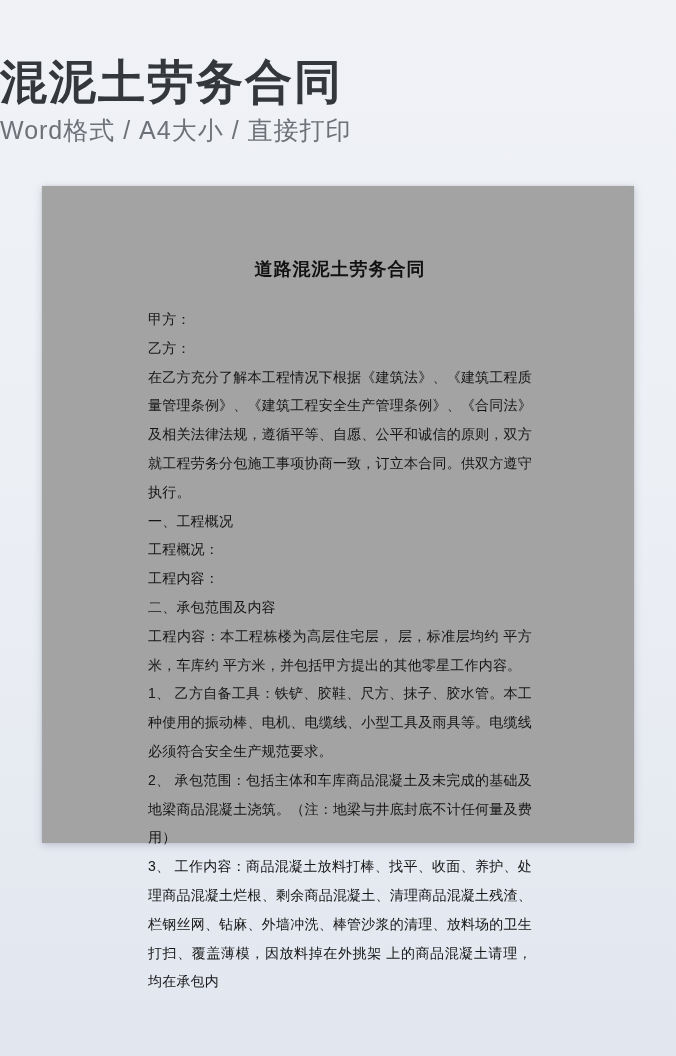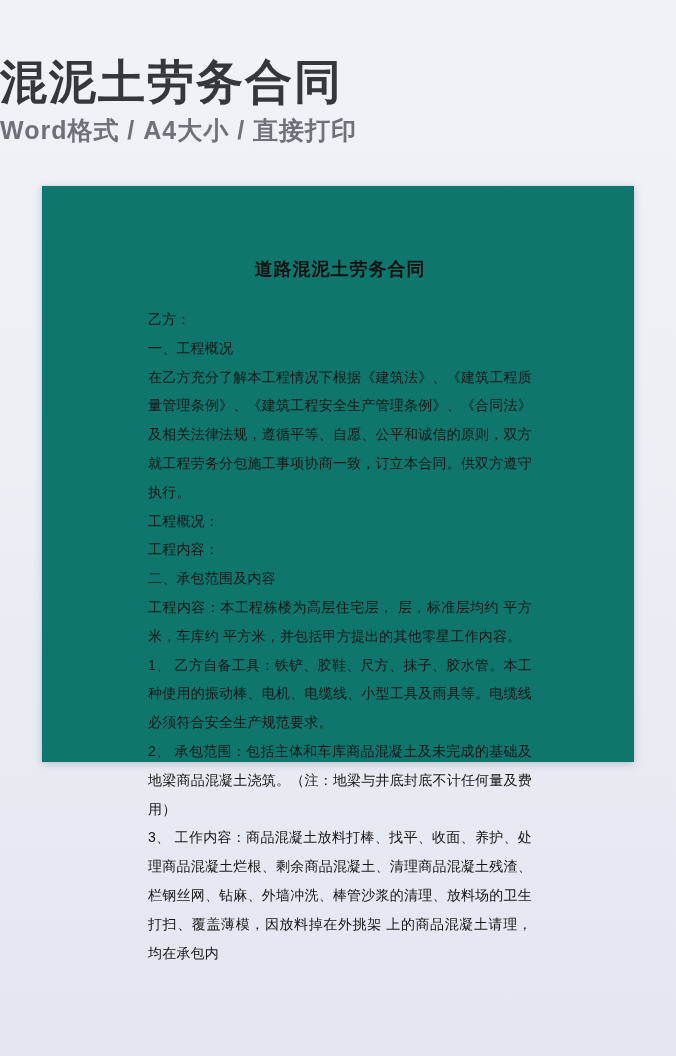--- a/index.html
+++ b/index.html
@@ -23,31 +23,31 @@
     line-height: 1.1;
     font-weight: 800;
     color: #34373c;
     letter-spacing: 2px;
     margin: 0;
   }
   .site-subtitle {
     margin-top: 7px;
     font-size: 25px;
     line-height: 1.2;
-    font-weight: 700;
+    font-weight: 400;
     color: #6e7278;
     letter-spacing: 1px;
   }
   .doc-page {
     position: absolute;
     left: 42px;
     top: 186px;
     width: 592px;
-    height: 576px;
-    background: #0f766e;
+    height: 657px;
+    background: #a3a3a3;
     box-shadow: 0 2px 8px rgba(90, 100, 125, 0.28), 0 0 2px rgba(90, 100, 125, 0.18);
     box-sizing: border-box;
     padding: 70px 102px 4px 106px;
   }
   .doc-title {
     margin: 0 0 23px 0;
     font-size: 18px;
     line-height: 26px;
     font-weight: 700;
     color: #111111;
@@ -71,23 +71,24 @@
 <body>
 
 <div class="site-header">
   <h1 class="site-title">混泥土劳务合同</h1>
   <div class="site-subtitle">Word格式 / A4大小 / 直接打印</div>
 </div>
 
 <div class="doc-page">
   <h2 class="doc-title">道路混泥土劳务合同</h2>
   <div class="doc-body">
+      <p>甲方：</p>
       <p>乙方：</p>
+      <p>在乙方充分了解本工程情况下根据《建筑法》、《建筑工程质量管理条例》、《建筑工程安全生产管理条例》、《合同法》及相关法律法规，遵循平等、自愿、公平和诚信的原则，双方就工程劳务分包施工事项协商一致，订立本合同。供双方遵守执行。</p>
       <p>一、工程概况</p>
-      <p>在乙方充分了解本工程情况下根据《建筑法》、《建筑工程质量管理条例》、《建筑工程安全生产管理条例》、《合同法》及相关法律法规，遵循平等、自愿、公平和诚信的原则，双方就工程劳务分包施工事项协商一致，订立本合同。供双方遵守执行。</p>
       <p>工程概况：</p>
       <p>工程内容：</p>
       <p>二、承包范围及内容</p>
       <p>工程内容：本工程栋楼为高层住宅层， 层，标准层均约 平方米，车库约 平方米，并包括甲方提出的其他零星工作内容。</p>
       <p>1、 乙方自备工具：铁铲、胶鞋、尺方、抹子、胶水管。本工种使用的振动棒、电机、电缆线、小型工具及雨具等。电缆线必须符合安全生产规范要求。</p>
       <p>2、 承包范围：包括主体和车库商品混凝土及未完成的基础及地梁商品混凝土浇筑。（注：地梁与井底封底不计任何量及费用）</p>
       <p>3、 工作内容：商品混凝土放料打棒、找平、收面、养护、处理商品混凝土烂根、剩余商品混凝土、清理商品混凝土残渣、栏钢丝网、钻麻、外墙冲洗、棒管沙浆的清理、放料场的卫生打扫、覆盖薄模，因放料掉在外挑架 上的商品混凝土请理，均在承包内</p>
     </div>
 </div>
 

